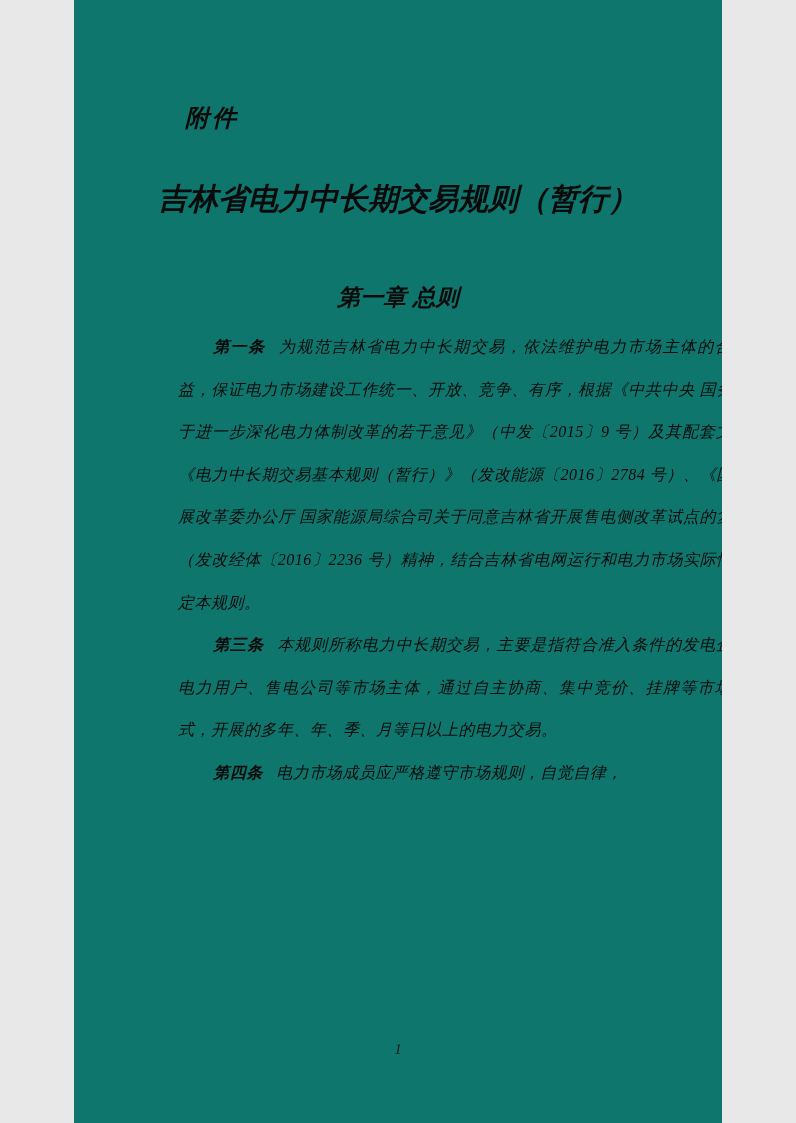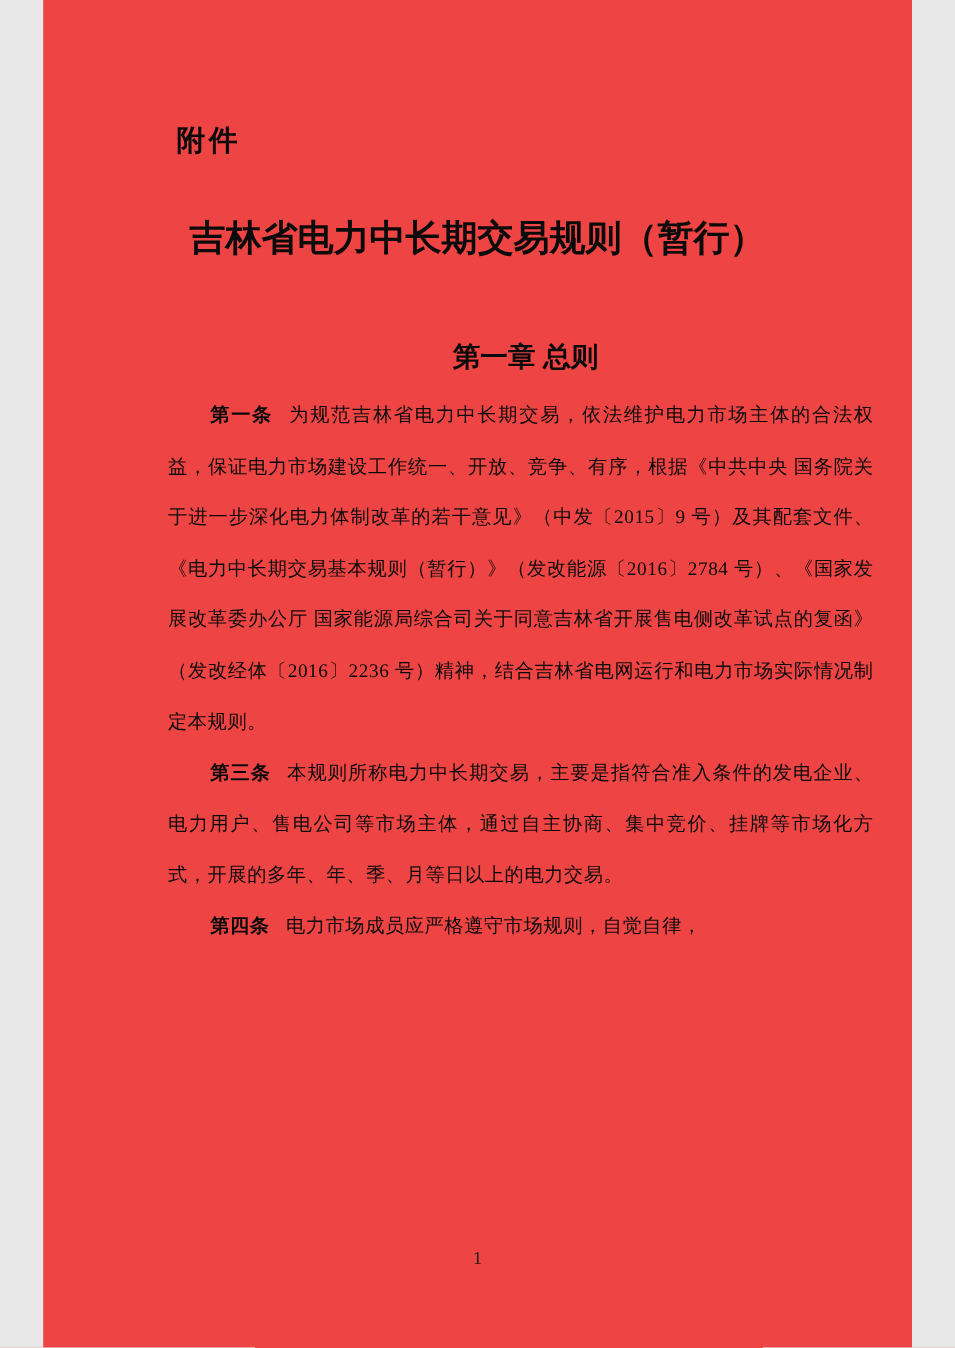--- a/index.html
+++ b/index.html
@@ -2,27 +2,28 @@
 <html><head>
 <meta charset="utf-8">
 <style>
   html, body {
     margin: 0;
     padding: 0;
     background: #e8e8e8;
   }
   .page {
     position: relative;
-    width: 724px;
+    width: 648px;
     height: 1123px;
     margin: 0 auto;
-    background: #ef4444;
+    background: #0f766e;
     color: #0a0a0a;
     font-family: "Liberation Serif", serif;
     overflow: hidden;
+    font-style: italic;
   }
   .attachment {
     position: absolute;
     left: 111px;
     top: 101px;
     font-family: "Liberation Sans", sans-serif;
     font-weight: 700;
     font-size: 24px;
     letter-spacing: 3px;
     line-height: 34px;
@@ -43,21 +44,20 @@
     position: absolute;
     left: 0;
     top: 281px;
     width: 100%;
     text-align: center;
     font-family: "Liberation Sans", sans-serif;
     font-weight: 700;
     font-size: 23px;
     line-height: 32px;
     margin: 0;
-    padding-left: 40px;
   }
   .body-block {
     position: absolute;
     left: 104px;
     top: 326px;
     width: 588px;
   }
   .article {
     margin: 0;
     font-size: 16px;

